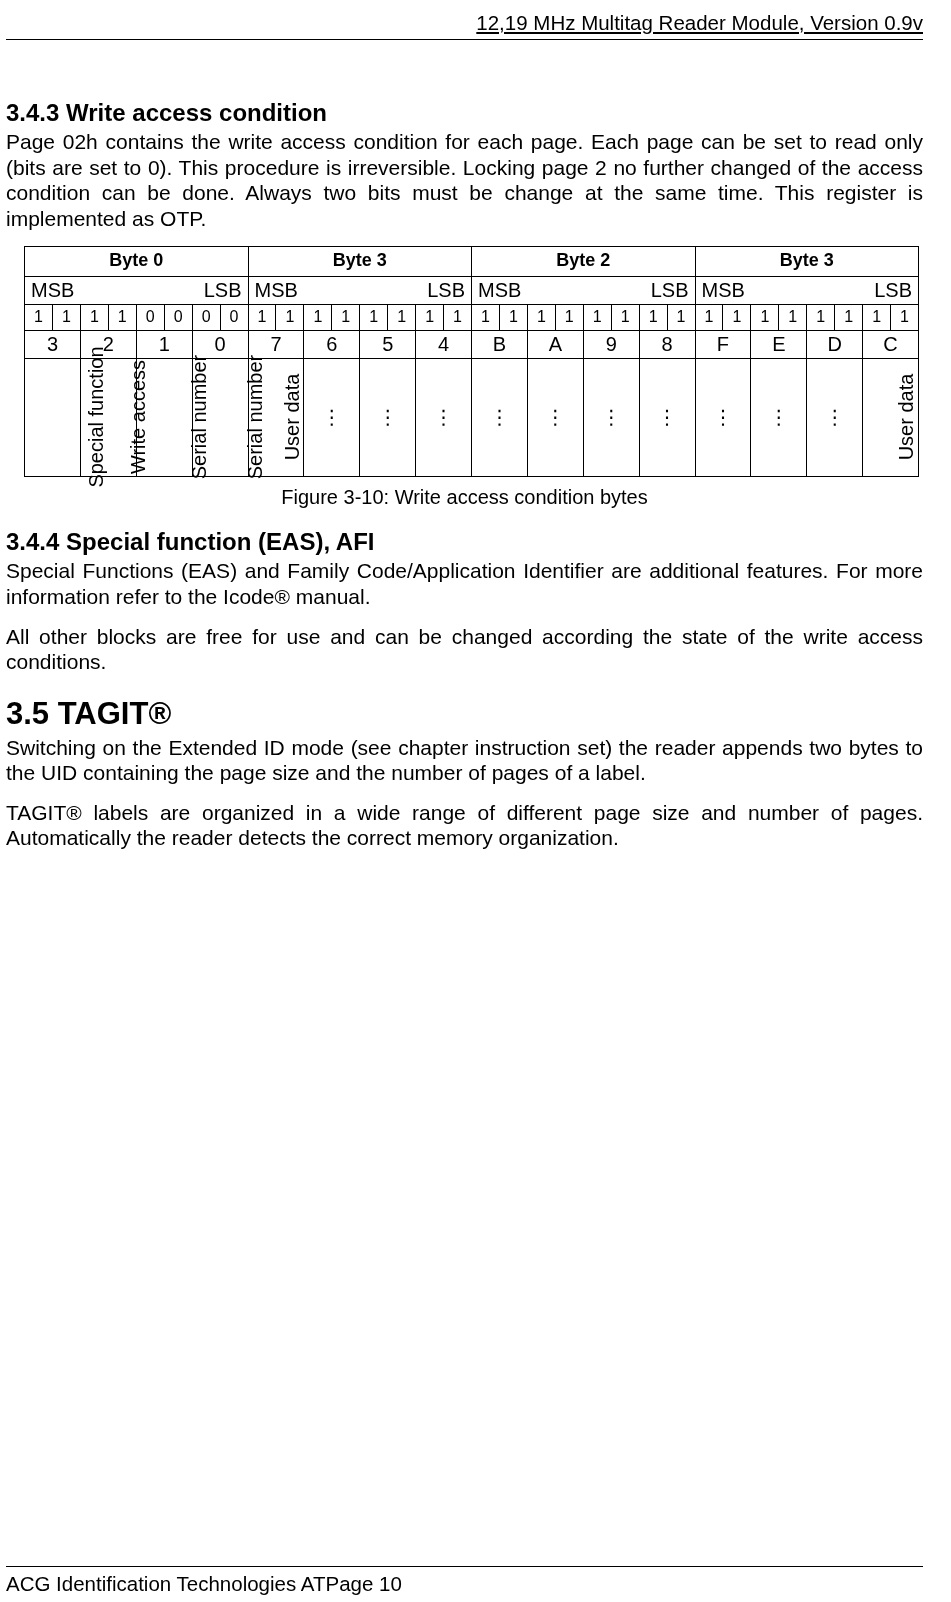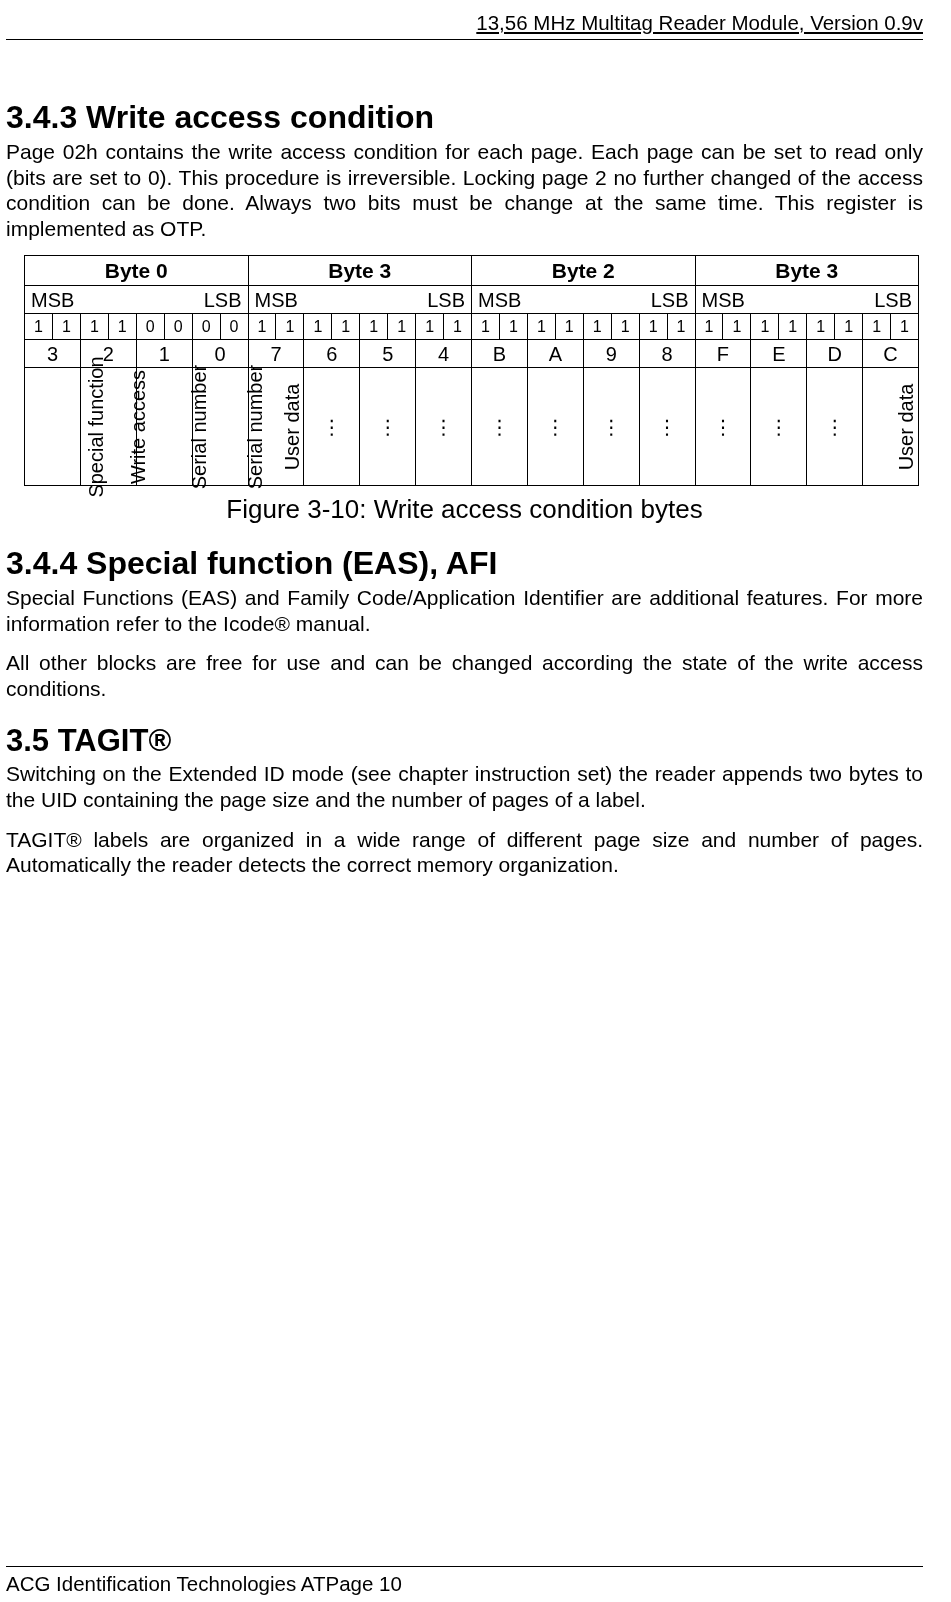--- a/index.html
+++ b/index.html
@@ -23,21 +23,21 @@
     text-align: right;
     font-size: 20.5px;
     text-decoration: underline;
     padding-bottom: 2px;
   }
   .rule {
     border-top: 1.5px solid #000;
     margin: 2px 0 58px 0;
   }
   h2 {
-    font-size: 32px;
+    font-size: 24px;
     font-weight: bold;
     margin: 0 0 2px 0;
   }
   h1.toplevel {
     font-size: 31px;
     font-weight: bold;
     margin: 20px 0 2px 0;
   }
   p {
     margin: 0 0 14px 0;
@@ -53,21 +53,21 @@
   }
   table.bytes td, table.bytes th {
     border: 1px solid #000;
     text-align: center;
     vertical-align: middle;
     padding: 0;
   }
   
   .r1 th {
     font-weight: bold;
-    font-size: 21px;
+    font-size: 18px;
     height: 30px;
   }
   
   .r2 td {
     height: 28px;
     font-size: 20px;
   }
   .r2 td > div {
     display: flex;
     justify-content: space-between;
@@ -94,21 +94,21 @@
     line-height: 1.0;
     text-align: center;
     display: inline-block;
   }
   .ellipsis {
     font-size: 20px;
   }
 
   .caption {
     text-align: center;
-    font-size: 26px;
+    font-size: 20px;
     margin: 0 0 18px 0;
   }
 
   .footer-wrap {
     position: absolute;
     left: 6px; right: 28px; bottom: 6px;
   }
   .footer-rule {
     border-top: 1.5px solid #000;
     margin-bottom: 4px;
@@ -116,21 +116,21 @@
   .footer {
     display: flex;
     font-size: 20.5px;
   }
 </style>
 </head>
 <body>
 
 <div class="page">
 
-  <div class="header-line">13,56 MHz Multitag Reader Module, Version 0.9v</div>
+  <div class="header-line">12,19 MHz Multitag Reader Module, Version 0.9v</div>
   <div class="rule"></div>
 
   <h2>3.4.3 Write access condition</h2>
   <p class="justify">Page 02h contains the write access condition for each page. Each page can be set to read only (bits are set to 0). This procedure is irreversible. Locking page 2 no further changed of the access condition can be done. Always two bits must be change at the same time. This register is implemented as OTP.</p>
 
   <table class="bytes">
     <colgroup>
       <col style="width:3.125%">
         <col style="width:3.125%">
         <col style="width:3.125%">

